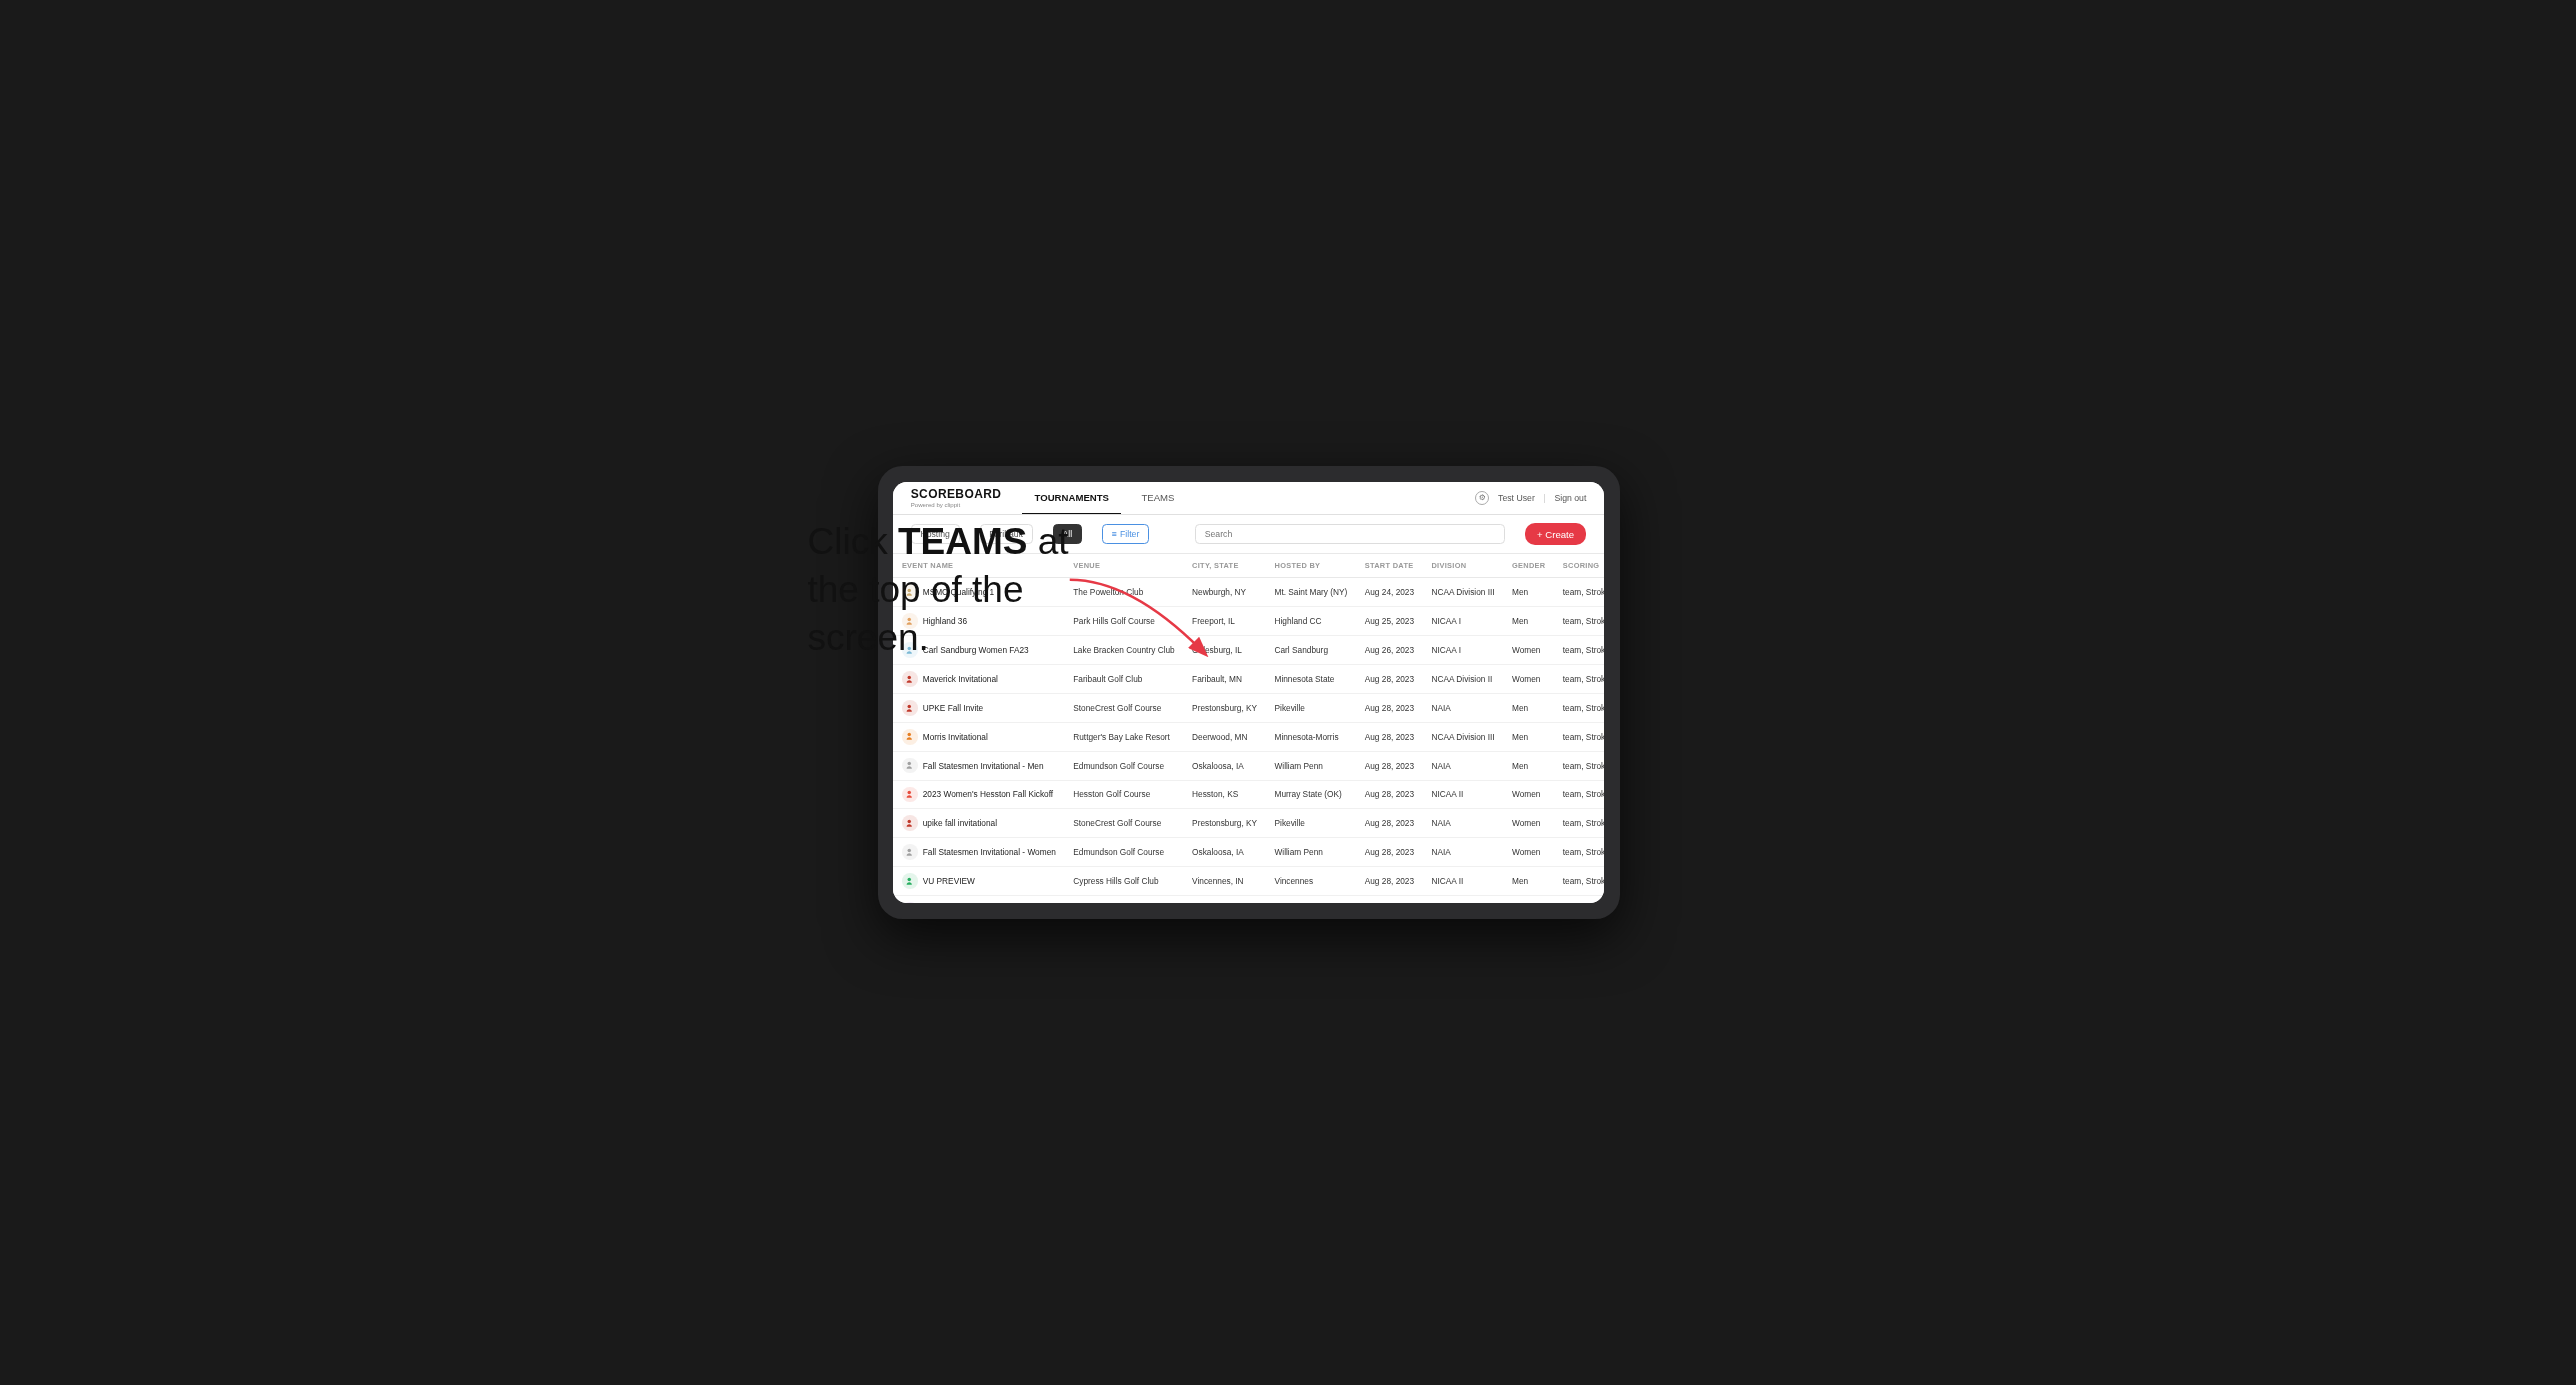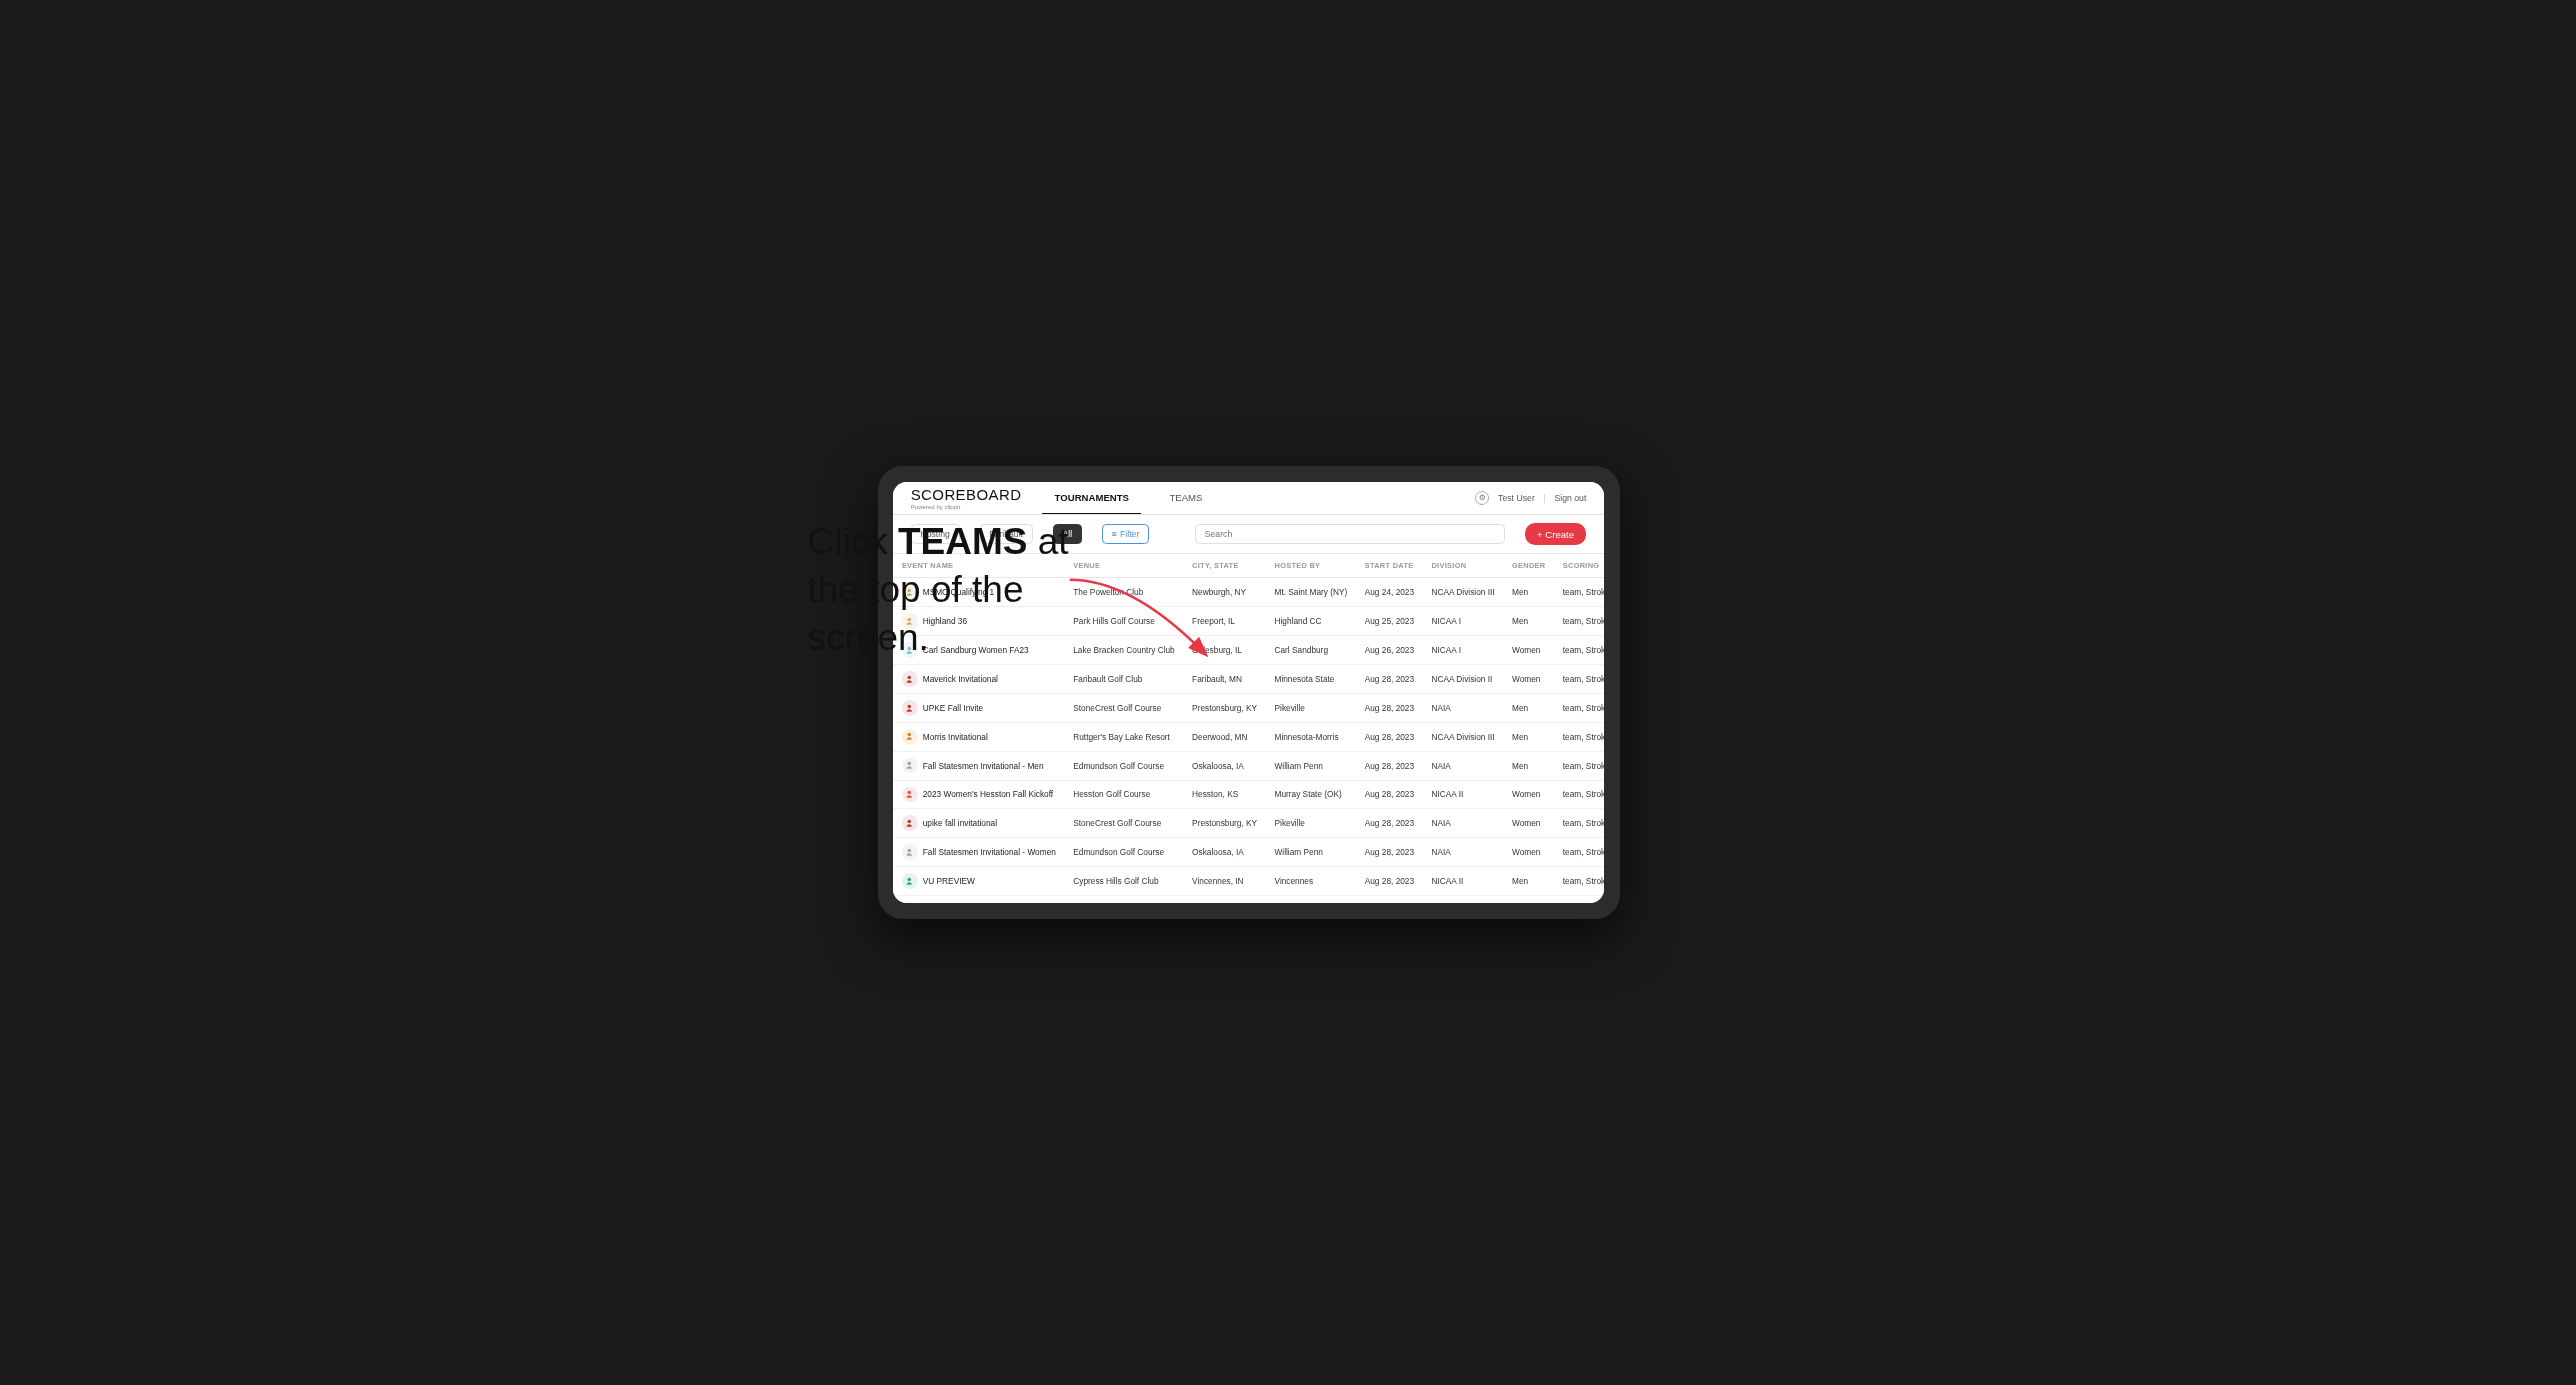--- a/index.html
+++ b/index.html
@@ -56,33 +56,33 @@
       padding: 0 17.5px;
       height: 33px;
     }
 
     .brand {
       display: flex;
       flex-direction: column;
       margin-right: 21px;
     }
     .brand-title {
-      font-size: 15px;
-      font-weight: 400;
+      font-size: 12px;
+      font-weight: 700;
       letter-spacing: 0.4px;
       color: #111;
     }
     .brand-sub {
       font-size: 6.1px;
       color: #888;
     }
 
     .nav-links {
       display: flex;
-      gap: 16px;
+      gap: 8px;
       flex: 1;
     }
     .nav-link {
       font-size: 9.6px;
       color: #555;
       padding: 0 12.2px;
       height: 33px;
       display: flex;
       align-items: center;
       cursor: pointer;

